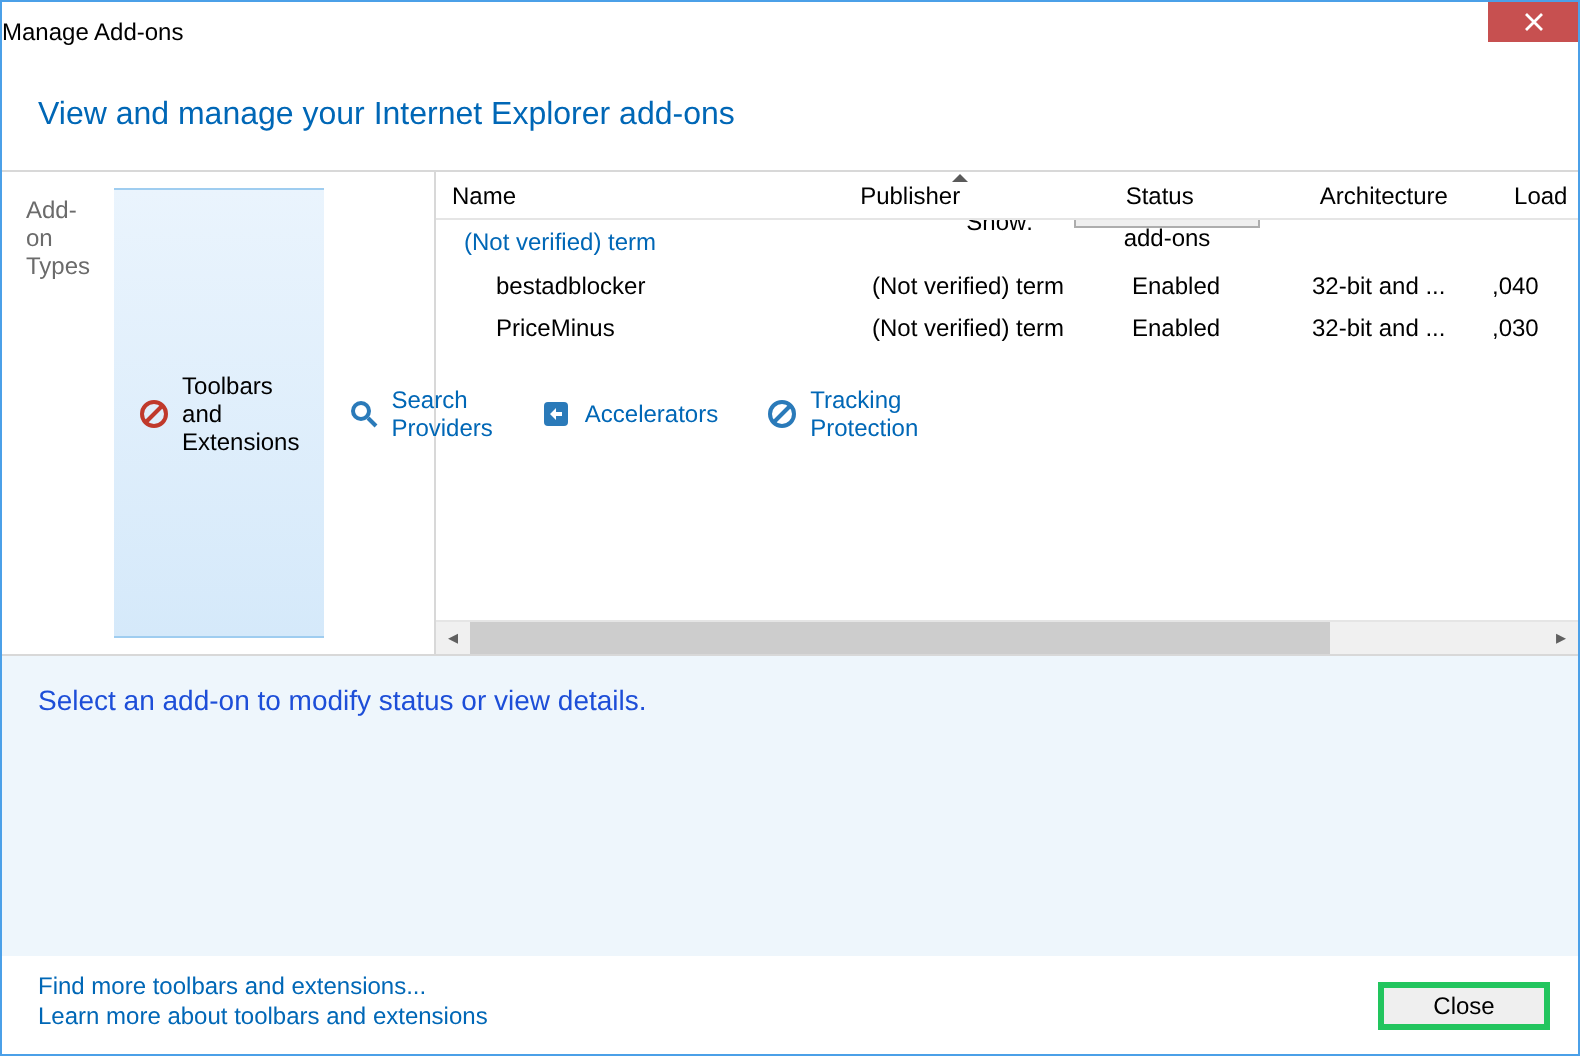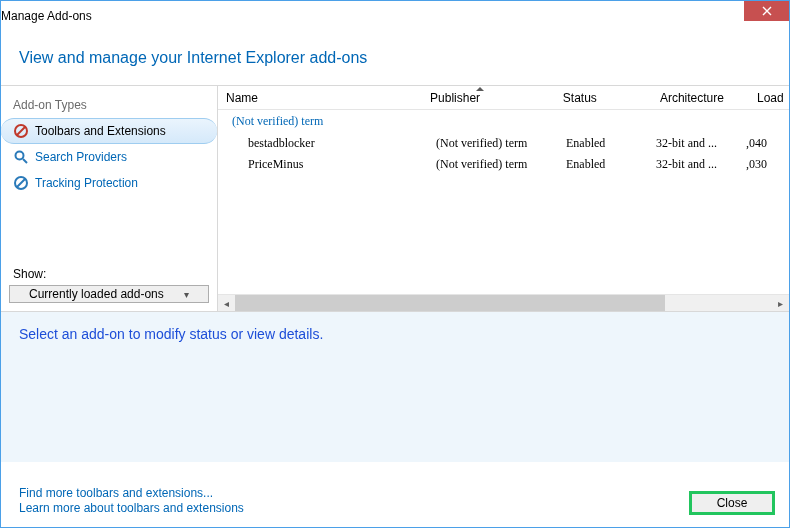--- a/index.html
+++ b/index.html
@@ -5,50 +5,50 @@
 * { box-sizing: border-box; margin: 0; padding: 0; }
 body { font-family: "Segoe UI", Tahoma, sans-serif; font-size: 12px; background: #fff; width: 790px; height: 528px; overflow: hidden; position: relative; }
 .window { width: 790px; height: 528px; border: 1px solid #4ba0e8; display: flex; flex-direction: column; background: #fff; }
 .titlebar { height: 30px; background: #fff; display: flex; align-items: center; position: relative; }
 .titlebar-title { flex: 1; text-align: left; font-size: 12px; color: #000; }
 .close-btn { width: 45px; height: 20px; background: #c75050; color: #fff; display: flex; align-items: center; justify-content: center; position: absolute; right: 0; top: 0; cursor: pointer; }
 .close-btn svg { width: 10px; height: 10px; }
 .header-section { padding: 18px 18px 18px 18px; }
 .header-title { color: #0067b6; font-size: 16px; font-weight: normal; }
 .main-area { display: flex; flex: 1; min-height: 0; }
-.sidebar { width: 217px; border-top: 1px solid #d8d8d8; border-right: 1px solid #d8d8d8; border-bottom: 1px solid #d8d8d8; background: #fff; padding: 8px 0 8px 0; display: flex; flex-direction: column; }
+.sidebar { width: 217px; border-top: 1px solid #d8d8d8; border-right: 1px solid #d8d8d8; border-bottom: 1px solid #d8d8d8; background: #fff; padding: 8px 0 8px 0; display: flex; flex-direction: row; }
 .sidebar-heading { color: #6b6b6b; font-size: 12px; padding: 4px 12px 6px 12px; }
-.sidebar-item { display: flex; align-items: center; gap: 6px; padding: 5px 12px; cursor: pointer; color: #0067b6; font-size: 12px; border-radius: 13px; }
+.sidebar-item { display: flex; align-items: center; gap: 6px; padding: 5px 12px; cursor: pointer; color: #0067b6; font-size: 12px; }
 .sidebar-item.selected { background: linear-gradient(#eaf4fd,#d5e9fa); border: 1px solid #9fcdf0; border-left: none; border-right: none; color: #000; padding-top:4px; padding-bottom:4px;}
 .sidebar-item .icon { width: 16px; height: 16px; display: inline-flex; align-items: center; justify-content: center; flex-shrink: 0; }
 .show-label { padding: 10px 12px 2px 12px; color: #000; }
 .show-select { margin: 2px 8px 0 8px; height: 18px; border: 1px solid #adadad; background: #efefef; display: flex; align-items: center; padding: 0 19px; justify-content: space-between; cursor: pointer; text-align: right; }
 .show-select .chev { font-size: 10px; color: #555; }
 .content { flex: 1; display: flex; flex-direction: column; border-top: 1px solid #d8d8d8; border-bottom: 1px solid #d8d8d8; min-width: 0; }
 .table-wrap { flex: 1; overflow: hidden; display: flex; flex-direction: column; min-height: 0; }
 .thead { display: flex; height: 24px; border-bottom: 1px solid #e5e5e5; align-items: stretch; background: #fff; gap: 15px; }
 .th { display: flex; align-items: center; padding: 0 8px; font-size: 12px; color: #000; border-right: 1px solid transparent; position: relative; cursor: pointer; }
 .th.sorted::after { content: ""; position: absolute; top: 1px; left: 50%; transform: translateX(-50%); width: 0; height: 0; border-left: 4px solid transparent; border-right: 4px solid transparent; border-bottom: 4px solid #5a5a5a; }
 .col-name { width: 210px; }
 .col-publisher { width: 130px; }
 .col-status { width: 90px; }
 .col-arch { width: 90px; }
 .col-load { width: 40px; }
-.tbody { flex: 1; overflow: hidden; font-family: Liberation Serif, serif; }
+.tbody { flex: 1; overflow: hidden; }
 .group-row { color: #0067b6; padding: 4px 8px 4px 14px; font-size: 12px; }
 .data-row { display: flex; height: 21px; align-items: center; font-size: 12px; color: #000; cursor: pointer; }
 .cell { padding: 0 8px; white-space: nowrap; overflow: hidden; text-overflow: ellipsis; }
 .cell.col-name { padding-left: 30px; }
 .hscroll { height: 17px; background: #f0f0f0; display: flex; align-items: center; border-top: 1px solid #e5e5e5; }
 .hscroll .arrow { width: 17px; height: 17px; display: flex; align-items: center; justify-content: center; color: #606060; cursor: pointer; font-size: 10px; }
 .hscroll .track { flex: 1; height: 17px; background: #f0f0f0; position: relative; }
 .hscroll .thumb { position: absolute; left: 0; top: 0; height: 17px; width: 80%; background: #cdcdcd; }
 .details-pane { background: #eef6fc; padding: 14px 18px; min-height: 150px;}
 .details-msg { color: #1d4ed8; font-size: 14px; }
-.footer { display: flex; align-items: flex-end; justify-content: space-between; padding: 24px 14px 12px 18px; gap: 16px; }
+.footer { display: flex; align-items: flex-end; justify-content: space-between; padding: 8px 14px 12px 18px; gap: 16px; }
 .footer-links { display: flex; flex-direction: column; gap: 1px; }
 .footer-links a { color: #0067b6; text-decoration: none; font-size: 12px; cursor: pointer; }
 .close-button { width: 86px; height: 24px; border: 3px solid #22c55e; background: #efefef; font-size: 12px; cursor: pointer; }
 </style>
 </head>
 <body>
 
 <div class="window">
   <div class="titlebar">
     <div class="titlebar-title">Manage Add-ons</div>
@@ -80,20 +80,29 @@
       <div class="sidebar-item">
         <span class="icon">
           <svg viewBox="0 0 16 16">
               <circle cx="6.5" cy="6.5" r="4" fill="none" stroke="#2a7ab9" stroke-width="2"></circle>
               <line x1="10" y1="10" x2="14" y2="14" stroke="#2a7ab9" stroke-width="2"></line>
             </svg>
         </span>
         <span>Search Providers</span>
       </div>
 
+      <div class="sidebar-item">
+        <span class="icon">
+          <svg viewBox="0 0 16 16">
+              <rect x="2" y="2" width="12" height="12" rx="2" fill="#2a7ab9"></rect>
+              <path d="M5 8 L8 5 L8 7 L11 7 L11 9 L8 9 L8 11 Z" fill="#fff"></path>
+            </svg>
+        </span>
+        <span>Accelerators</span>
+      </div>
 
       <div class="sidebar-item">
         <span class="icon">
           <svg viewBox="0 0 16 16">
               <circle cx="8" cy="8" r="6" fill="none" stroke="#2a7ab9" stroke-width="2"></circle>
               <line x1="4" y1="12" x2="12" y2="4" stroke="#2a7ab9" stroke-width="2"></line>
             </svg>
         </span>
         <span>Tracking Protection</span>
       </div>

